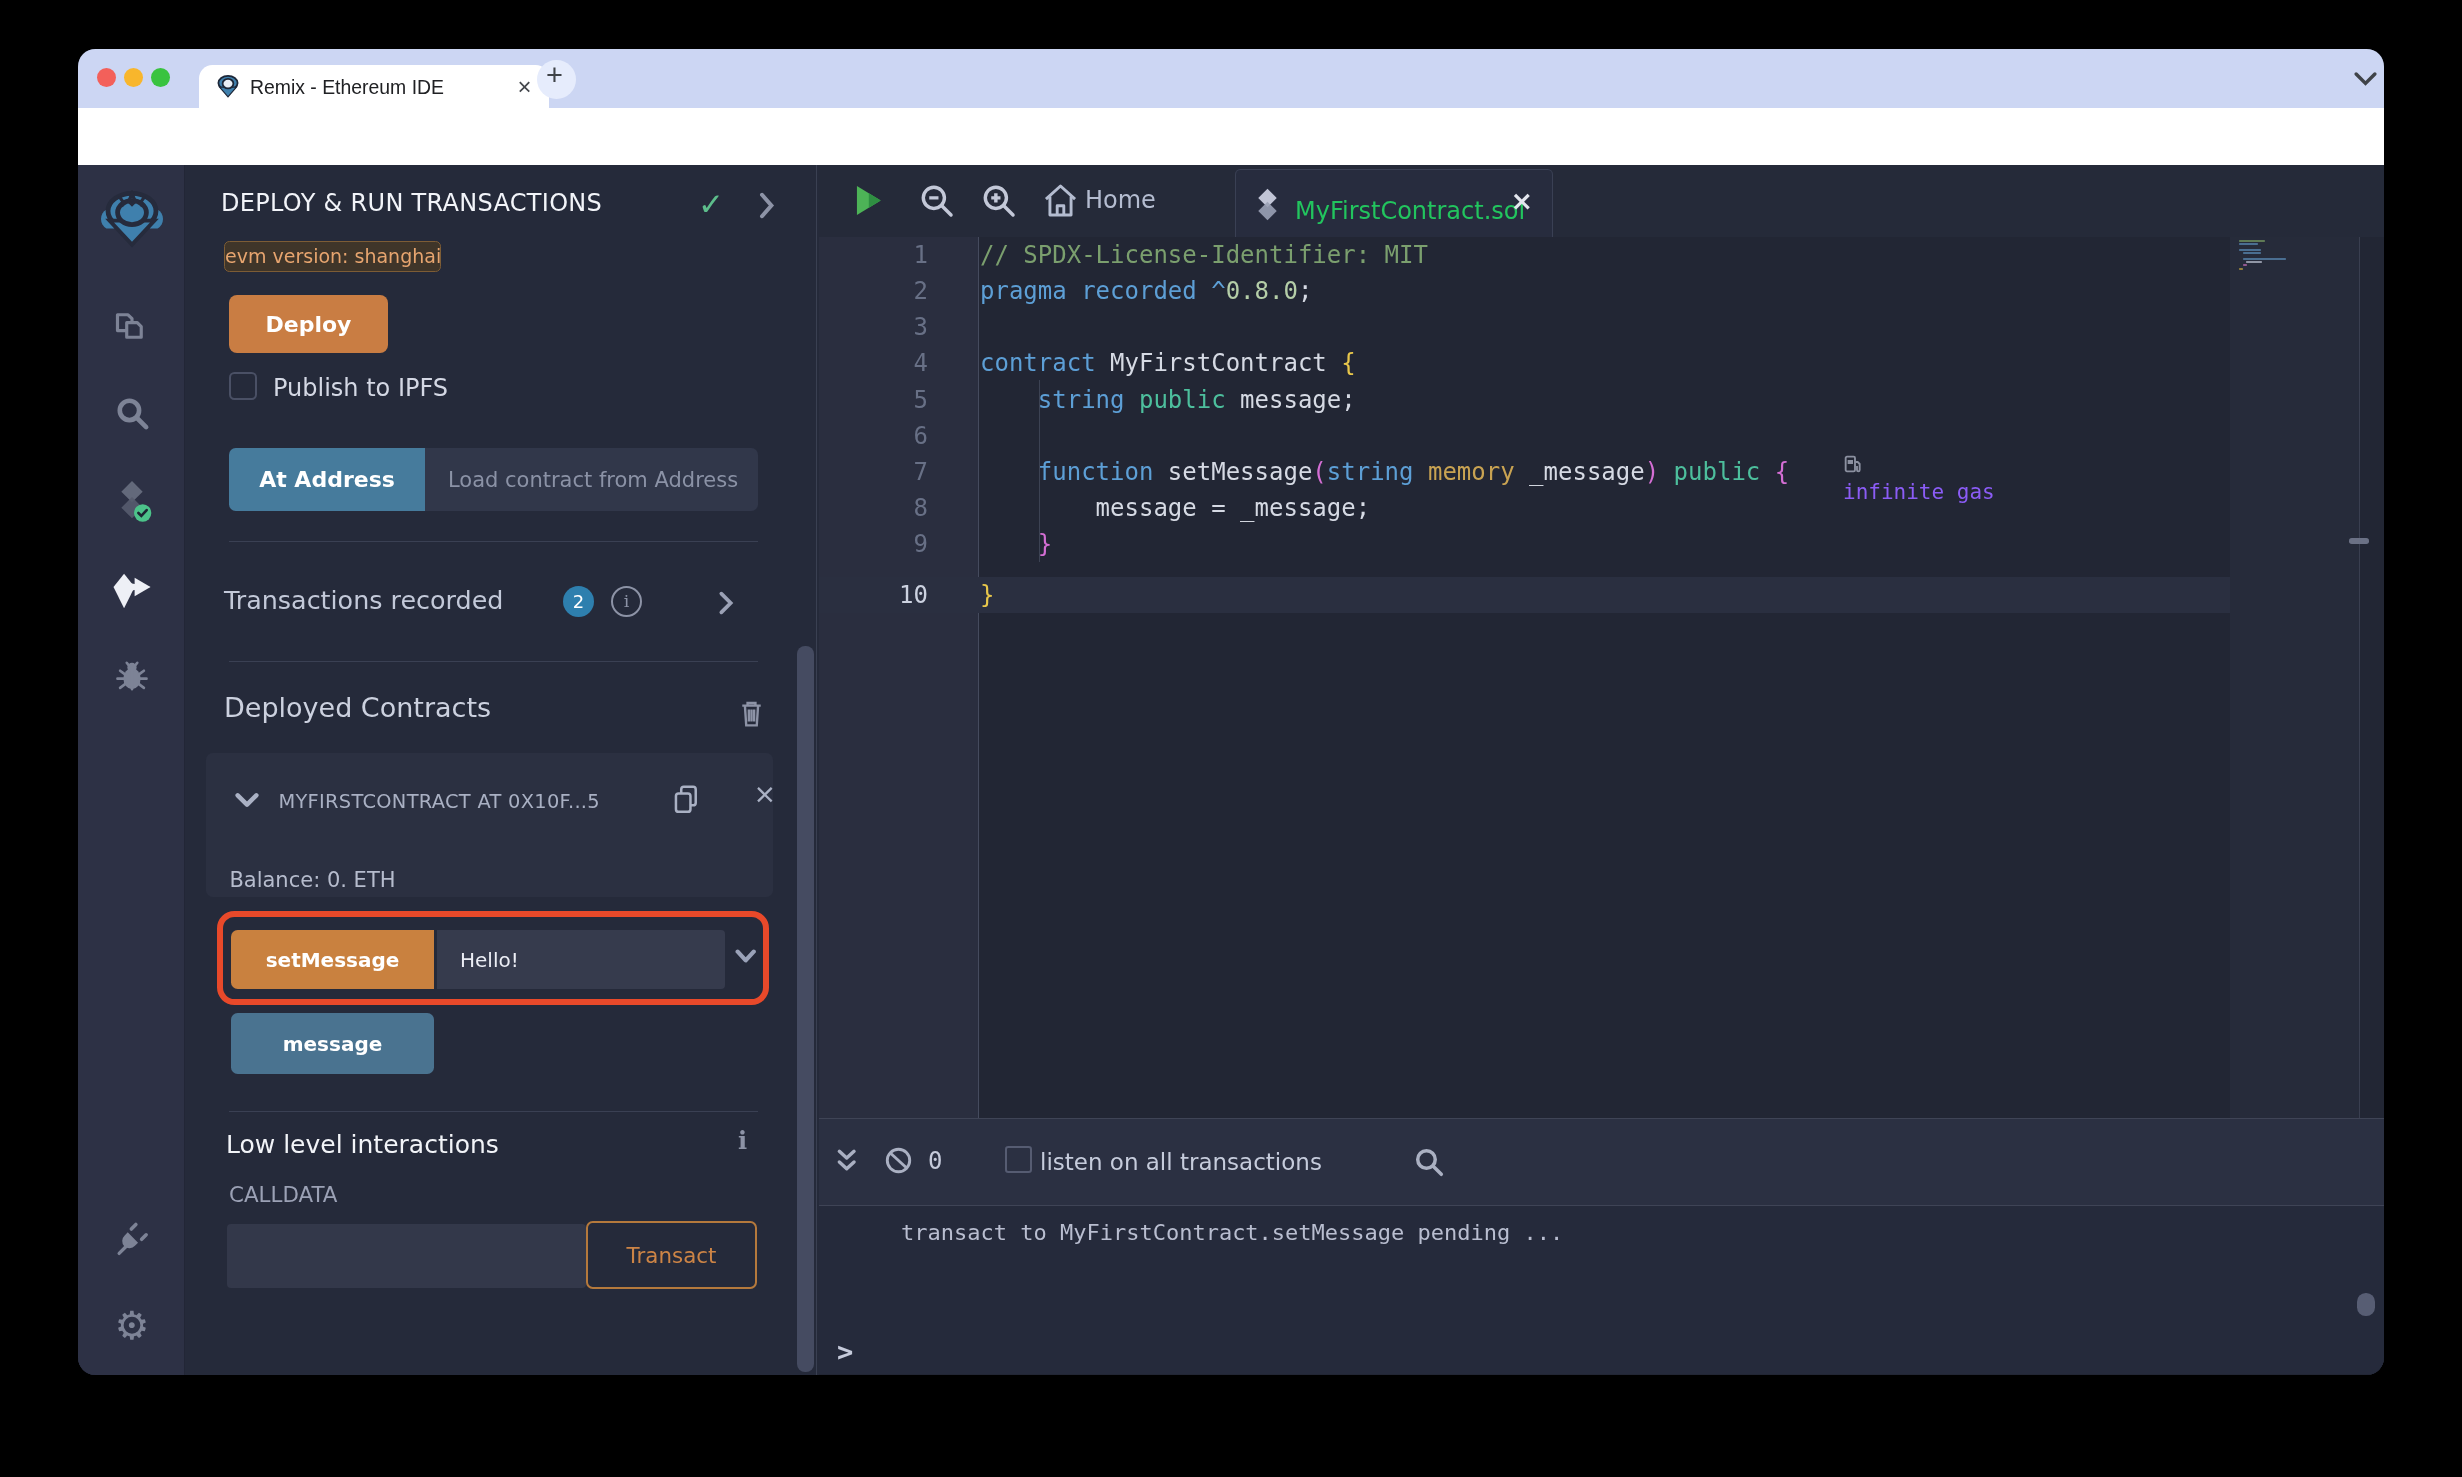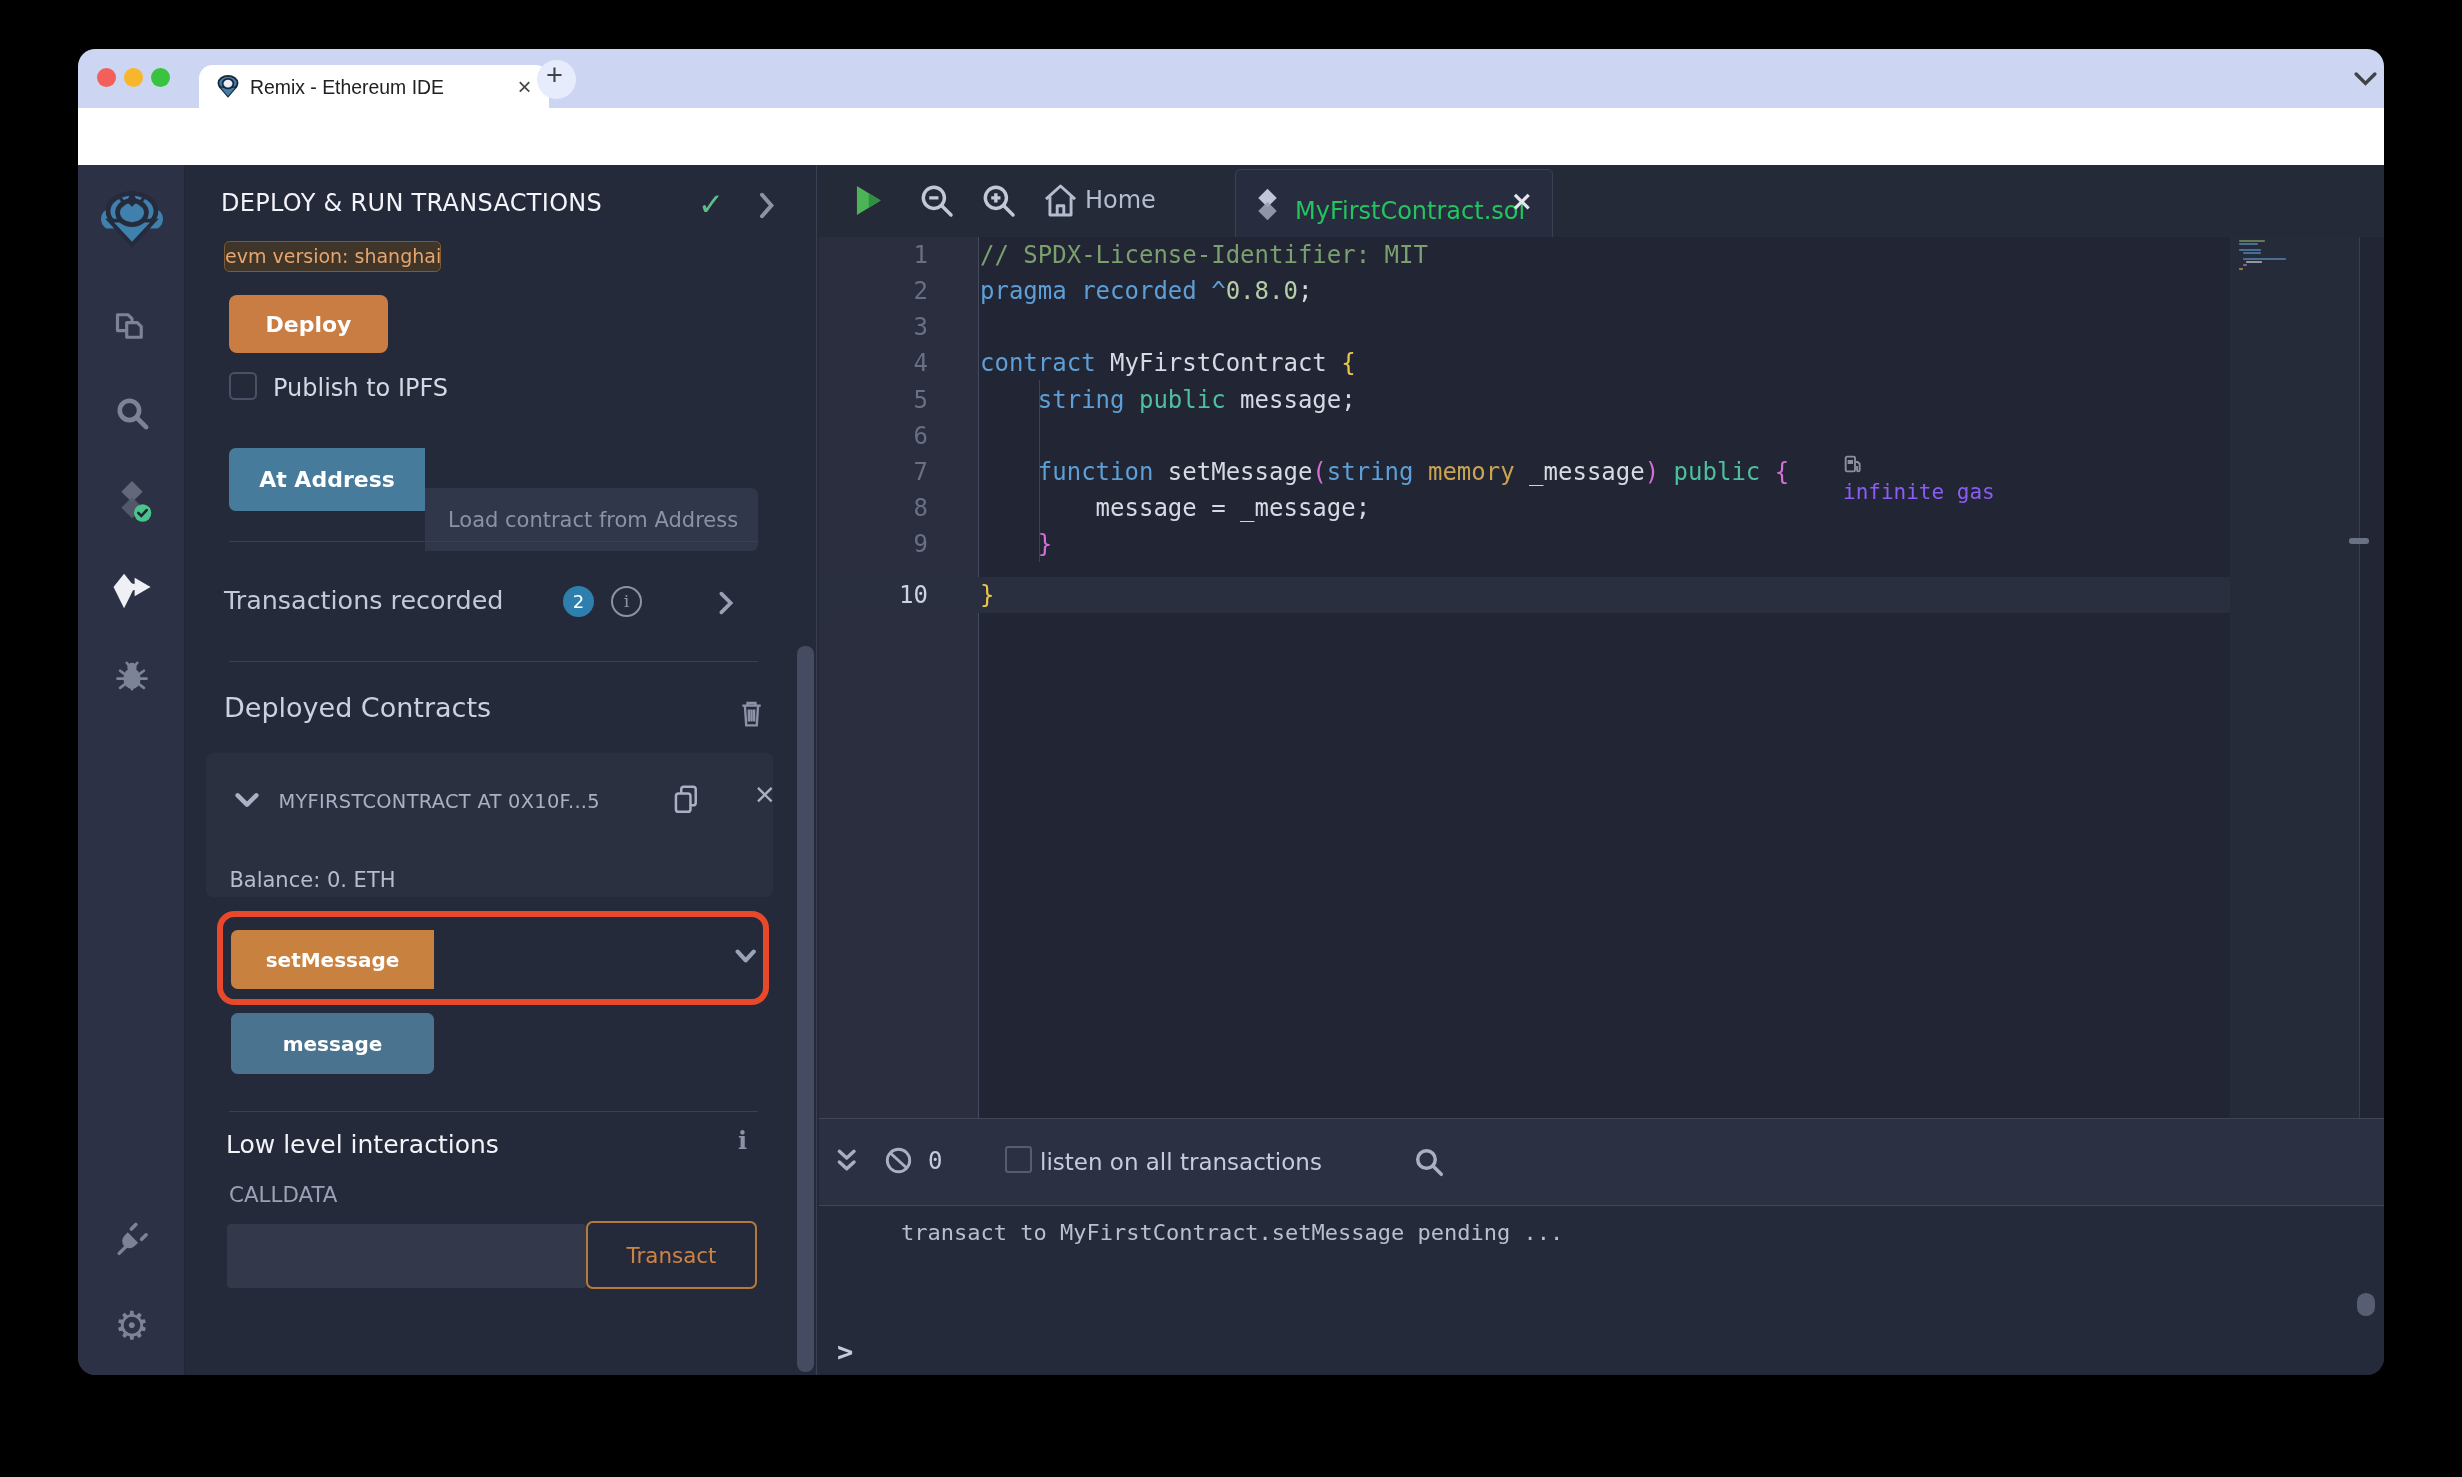--- a/index.html
+++ b/index.html
@@ -66,21 +66,21 @@
                 border:none; border-radius:8px; color:#fff; font-size:22px; font-weight:600;
                 font-family:inherit; }
   #publish-cb { position:absolute; left:44px; top:207px; width:28px; height:28px;
                 border:2px solid #4a5065; border-radius:5.4px; background:transparent; }
   #publish-label { position:absolute; left:88px; top:209px; font-size:24px; color:#d4d8e4; }
   #ataddr-btn { position:absolute; left:44px; top:283px; width:196px; height:63px; background:#467b9c;
                 border:none; border-radius:6.7px 0 0 6.7px; color:#fff; font-size:22px; font-weight:600;
                 font-family:inherit; }
   #ataddr-input { position:absolute; left:240px; top:283px; width:333px; height:63px; background:#31374a;
                   border:none; border-radius:0 6.7px 6.7px 0; color:#8b92a6; font-size:21px;
-                  padding-left:23px; font-family:inherit;margin-top:40px; }
+                  padding-left:23px; font-family:inherit; }
   #ataddr-input::placeholder { color:#8b92a6; }
   .divider { position:absolute; left:44px; width:529px; height:1.3px; background:#3a4053; }
   #txrec-label { position:absolute; left:39px; top:420px; font-size:25.4px; color:#c3c9d9; }
   #txrec-badge { position:absolute; left:378px; top:421px; width:31px; height:31px; border-radius:50%;
                  background:#2e7fae; color:#fff; font-size:18px; line-height:31px; text-align:center; }
   #txrec-info { position:absolute; left:426px; top:421px; width:31px; height:31px; border-radius:50%;
                 border:2px solid #8d93a6; color:#8d93a6; font-size:17.4px; line-height:27px; text-align:center;
                 font-family:"DejaVu Serif", serif; }
   #txrec-chev { position:absolute; left:533px; top:426px; }
   #dc-title { position:absolute; left:39px; top:527px; font-size:27px; color:#ccd1df; }
@@ -377,20 +377,21 @@
               <rect x="7" y="2" width="11" height="14" rx="2"></rect>
               <rect x="3" y="7" width="11" height="14" rx="2" fill="#2b3041"></rect>
             </svg>
         </span>
         <span id="cc-close">×</span>
         <span id="cc-balance">Balance: 0. ETH</span>
       </div>
 
       <div id="hl-box"></div>
       <button id="setmsg-btn">setMessage</button>
+      <input id="setmsg-input" value="Hello!" style="">
       <span id="setmsg-chev">
         <svg width="21.4" height="14.7" viewBox="0 0 16 11">
             <path d="M2 2 L8 8.5 L14 2" fill="none" stroke="#9aa2b8" stroke-width="3.2" stroke-linecap="round" stroke-linejoin="round"></path>
           </svg>
       </span>
       <button id="message-btn">message</button>
 
       <div class="divider" style="top:946px"></div>
       <span id="lli-title">Low level interactions</span>
       <span id="lli-info">i</span>

